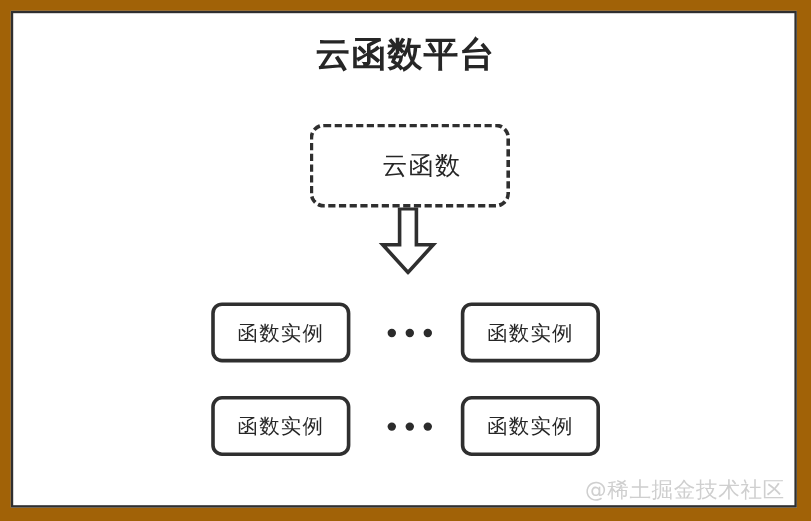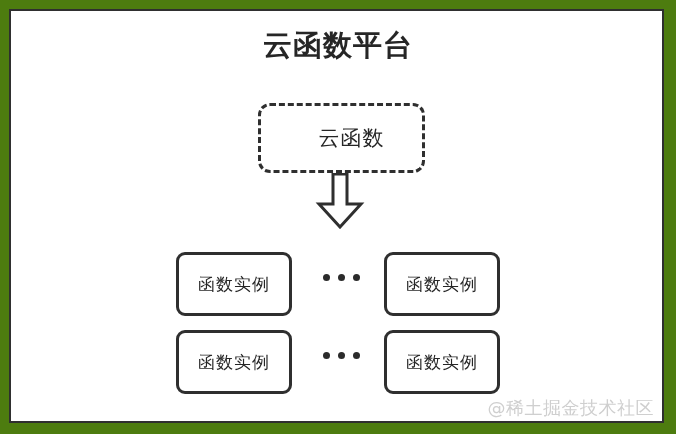--- a/index.html
+++ b/index.html
@@ -7,21 +7,21 @@
     padding: 0;
     background: #ffffff;
   }
   body {
     font-family: "DejaVu Sans", "Liberation Sans", sans-serif;
   }
   #canvas {
     position: relative;
     width: 676px;
     height: 434px;
-    background: #4d7c0f;
+    background: #a16207;
     overflow: hidden;
   }
   
   #platform-frame {
     position: absolute;
     left: 9px;
     top: 9px;
     width: 655px;
     height: 414px;
     border: 2.5px solid #2f2f2f;
@@ -76,21 +76,21 @@
     left: 0;
     width: 676px;
     height: 50px;
   }
   #instance-row-1 { top: 252px; }
   #instance-row-2 { top: 330px; }
 
   .instance-box {
     position: absolute;
     width: 116px;
-    height: 64px;
+    height: 50px;
     box-sizing: border-box;
     border: 3px solid #2f2f2f;
     border-radius: 9px;
     background: #ffffff;
     display: flex;
     align-items: center;
     justify-content: center;
   }
   .instance-box.left  { left: 176px; }
   .instance-box.right { left: 384px; }

